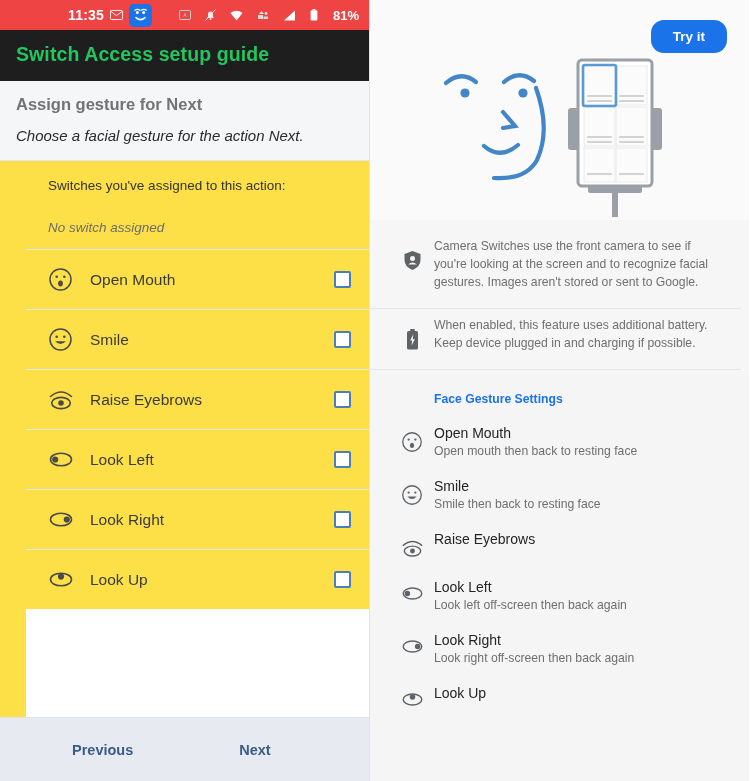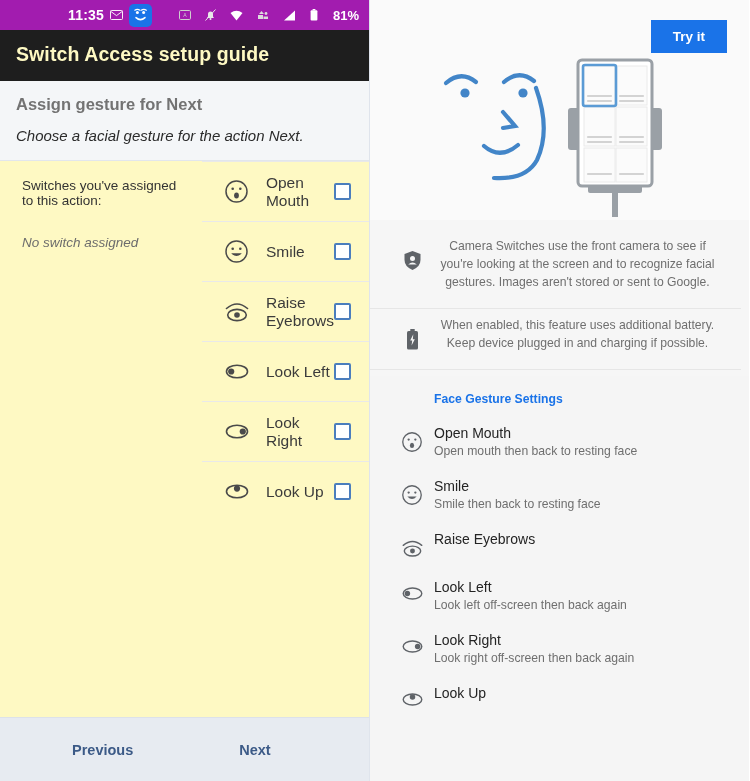--- a/index.html
+++ b/index.html
@@ -13,21 +13,21 @@
 
   
   .left-screen {
     width: 370px; height: 781px;
     background: #eef1f6;
     position: relative;
     display: flex; flex-direction: column;
     border-right: 1px solid #dfe4ec;
   }
   .statusbar {
-    height: 30px; background: #a21caf;
+    height: 30px; background: #ef4444;
     display: flex; align-items: center;
     padding: 0 10px;
     color: #ffffff;
     flex: none;
   }
   .sb-time {
     font-size: 14px; font-weight: bold;
     letter-spacing: .2px;
     margin-left: 58px;
   }
@@ -39,40 +39,41 @@
     display: flex; align-items: center; justify-content: center;
     margin-left: -22px;
   }
   .sb-right {
     display: flex; align-items: center; gap: 14px;
     font-size: 11px;
   }
   .sb-batt-pct { font-size: 13px; font-weight: bold; margin-left: 1px; }
 
   .appbar {
-    background: #1e1e1e; color: #fef9c3;
+    background: #1e1e1e; color: #22c55e;
     padding: 13px 8px 15px 16px;
     flex: none;
   }
   .appbar-title { font-size: 19.5px; font-weight: bold; letter-spacing: .1px; }
 
   .section-head {
     background: #f4f6f8;
     padding: 14px 16px 16px 16px;
     border-bottom: 1px solid #e2e6ec;
     flex: none;
   }
   .sh-title { font-size: 16.5px; font-weight: bold; color: #737373; margin-bottom: 13px; }
   .sh-sub  { font-size: 15px; color: #2b2b2b; font-style: italic; }
 
   .card {
-    background: #fef9c3;
+    background: #fde047;
     flex: 1;
-    display: flex; 
+    display: flex; flex-direction: column;
     overflow: hidden;
+    padding-left: 26px;
   }
   .assigned-block { padding: 17px 22px 8px 22px; }
   .assigned-label { font-size: 13.5px; color: #333; margin-bottom: 15px; }
   .assigned-value { font-size: 13.5px; color: #6d6d6d; font-style: italic; margin-bottom: 6px; margin-top: 27px; }
 
   .gesture-list { display: flex; flex-direction: column; }
   .grow {
     display: flex; align-items: center;
     padding: 0 18px 0 22px;
     height: 60px;
@@ -113,21 +114,21 @@
     overflow: hidden;
   }
   .hero {
     height: 220px; background: #fafafa;
     position: relative; flex: none;
   }
   .tryit {
     position: absolute; top: 20px; right: 22px;
     background: #1a73e8; color: #fff;
     font-size: 13.5px; font-weight: bold;
-    padding: 9px 22px; border-radius: 0;
+    padding: 9px 22px; border-radius: 13px;
     cursor: pointer;
   }
   .hero-art { position: absolute; left: 0; top: 0; width: 379px; height: 220px; }
 
   .toggle-bar {
     background: #1a73e8;
     height: 42px; flex: none;
     display: flex; align-items: center;
     padding: 0 18px 0 64px;
   }
@@ -136,21 +137,21 @@
     width: 34px; height: 15px; border-radius: 8px;
     background: rgba(255,255,255,.55);
     position: relative; flex: none; cursor: pointer;
   }
   .switch .knob {
     position: absolute; right: -2px; top: -3px;
     width: 21px; height: 21px; border-radius: 50%;
     background: #ffffff;
   }
 
-  .info-block { background: #f6f6f6; padding: 10px 8px 6px 0; flex: none; text-align: center; }
+  .info-block { background: #f6f6f6; padding: 10px 8px 6px 0; flex: none; }
   .info-row { display: flex; padding: 8px 20px 10px 20px; }
   .info-ico { width: 44px; flex: none; display: flex; justify-content: center; padding-top: 12px; }
   .info-text { flex: 1; font-size: 12.2px; line-height: 1.47; color: #6f6f6f; }
   .info-div { height: 1px; background: #e6e6e6; margin: 6px 0 0 0; }
 
   .fg-head {
     color: #1a73e8; font-size: 12.2px; font-weight: bold;
     padding: 16px 12px 10px 64px;
     flex: none;
   }

